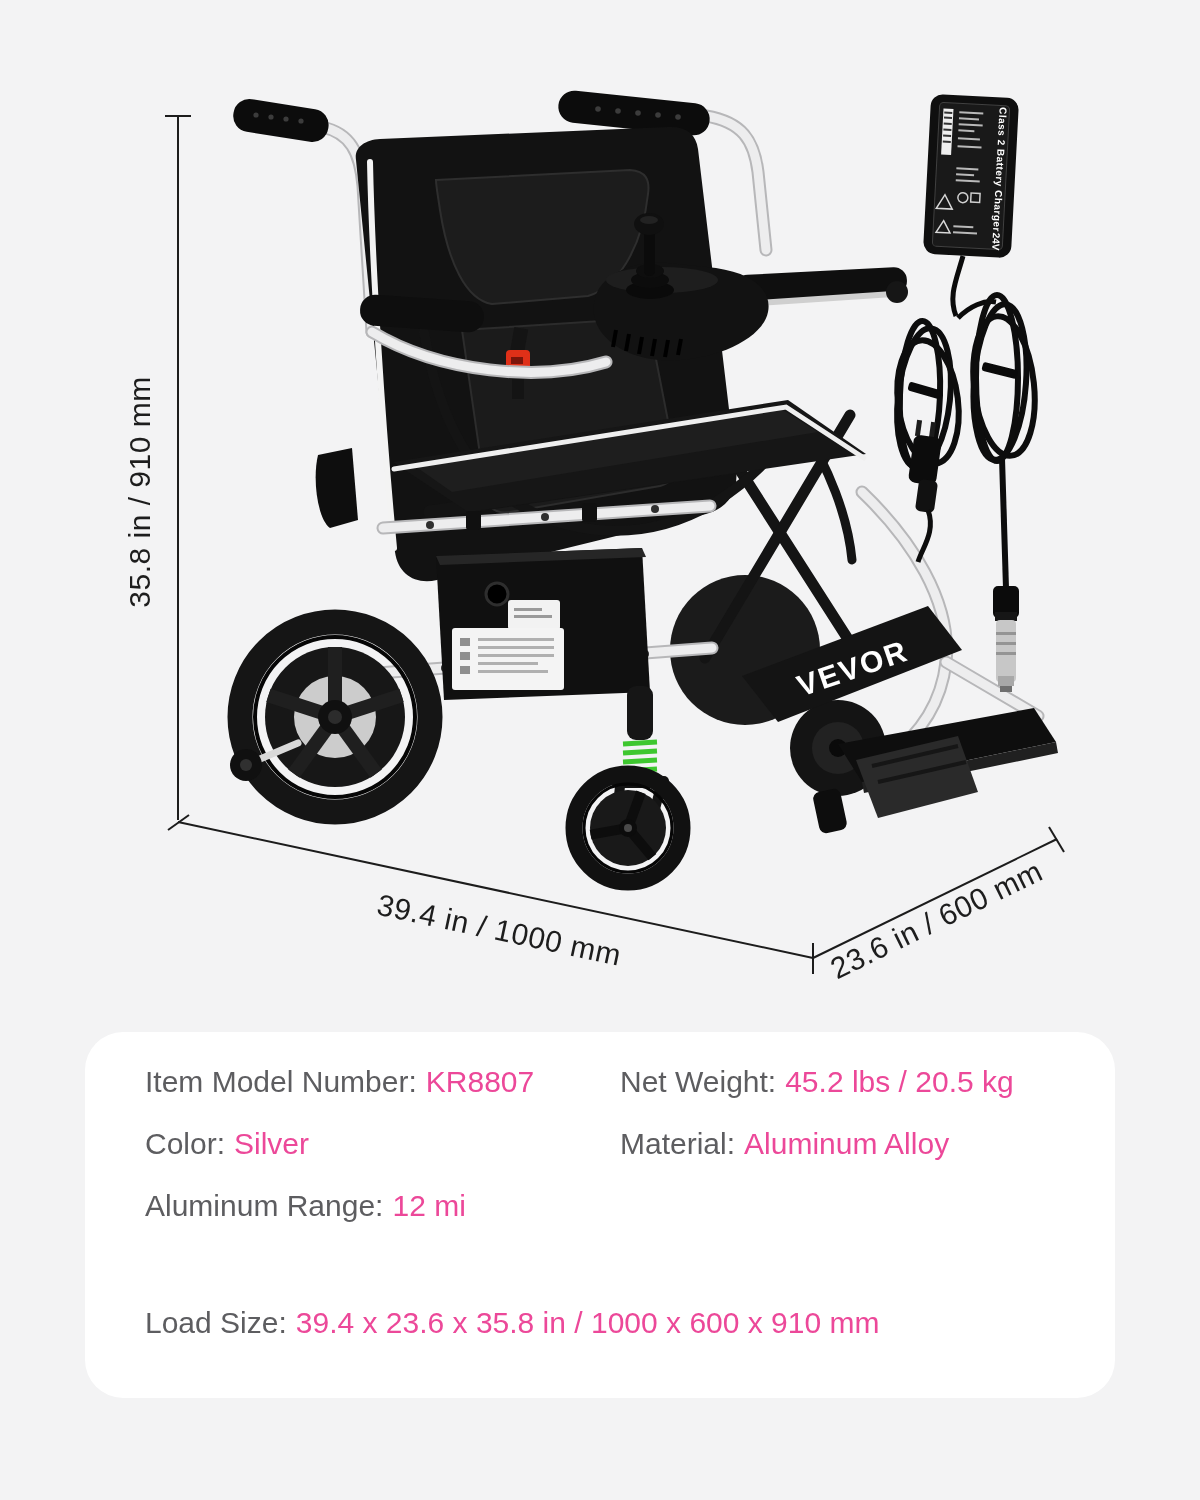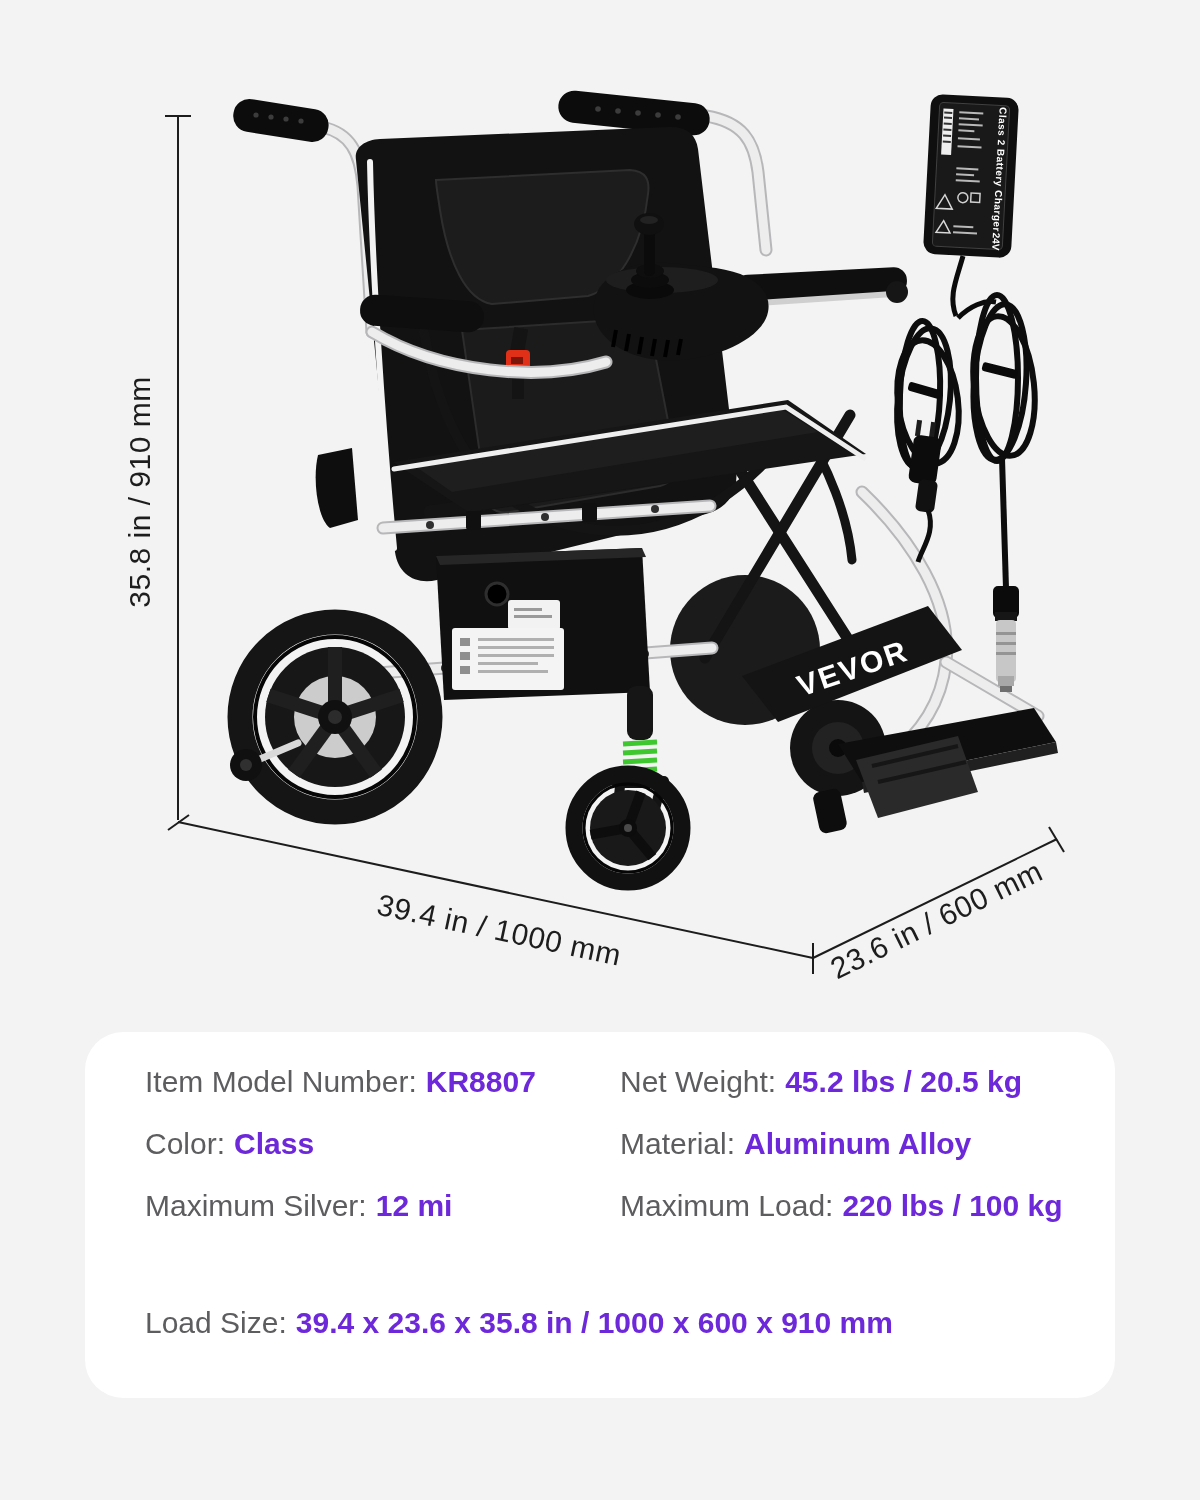--- a/index.html
+++ b/index.html
@@ -12,21 +12,21 @@
   .dim-label{fill:#1d1d1d;font-size:30px;letter-spacing:0.5px;}
   .tubeU{stroke:#b7b7b9;stroke-width:13;fill:none;stroke-linecap:round;}
   .tube{stroke:#ededee;stroke-width:9;fill:none;stroke-linecap:round;}
   .blk{fill:none;stroke:#141414;stroke-linecap:round;}
   .spec-panel{
     position:absolute;left:85px;top:1032px;width:1030px;height:366px;
     background:#ffffff;border-radius:38px;
   }
   .spec{position:absolute;white-space:nowrap;font-size:30px;color:#5d5d60;}
   .spec .lbl{color:#5d5d60;margin-top:8px;}
-  .spec .val{color:#6d28d9;font-weight:700;margin-left:9px;}
+  .spec .val{color:#ec4899;font-weight:400;margin-left:9px;}
   .c1{left:60px;}  .c2{left:535px;text-align:center;}
   .r1{top:33px;} .r2{top:95px;} .r3{top:157px;} .r4{top:216px;} .r5{top:274px;}
 </style>
 </head>
 <body>
 
 <div class="stage">
 
   <svg width="1200" height="1040" viewBox="0 0 1200 1040">
 
@@ -309,28 +309,25 @@
   </svg>
 
   <div class="spec-panel">
     <div class="spec c1 r1">
       <span class="lbl">Item Model Number:</span><span class="val">KR8807</span>
     </div>
     <div class="spec c2 r1">
       <span class="lbl">Net Weight:</span><span class="val">45.2 lbs / 20.5 kg</span>
     </div>
     <div class="spec c1 r2">
-      <span class="lbl">Color:</span><span class="val">Class</span>
+      <span class="lbl">Color:</span><span class="val">Silver</span>
     </div>
     <div class="spec c2 r2">
       <span class="lbl">Material:</span><span class="val">Aluminum Alloy</span>
     </div>
     <div class="spec c1 r3">
-      <span class="lbl">Maximum Silver:</span><span class="val">12 mi</span>
-    </div>
-    <div class="spec c2 r3">
-      <span class="lbl">Maximum Load:</span><span class="val">220 lbs / 100 kg</span>
+      <span class="lbl">Aluminum Range:</span><span class="val">12 mi</span>
     </div>
     <div class="spec c1 r5">
       <span class="lbl">Load Size:</span><span class="val">39.4 x 23.6 x 35.8 in / 1000 x 600 x 910 mm</span>
     </div>
   </div>
 </div>
 
 </body></html>

